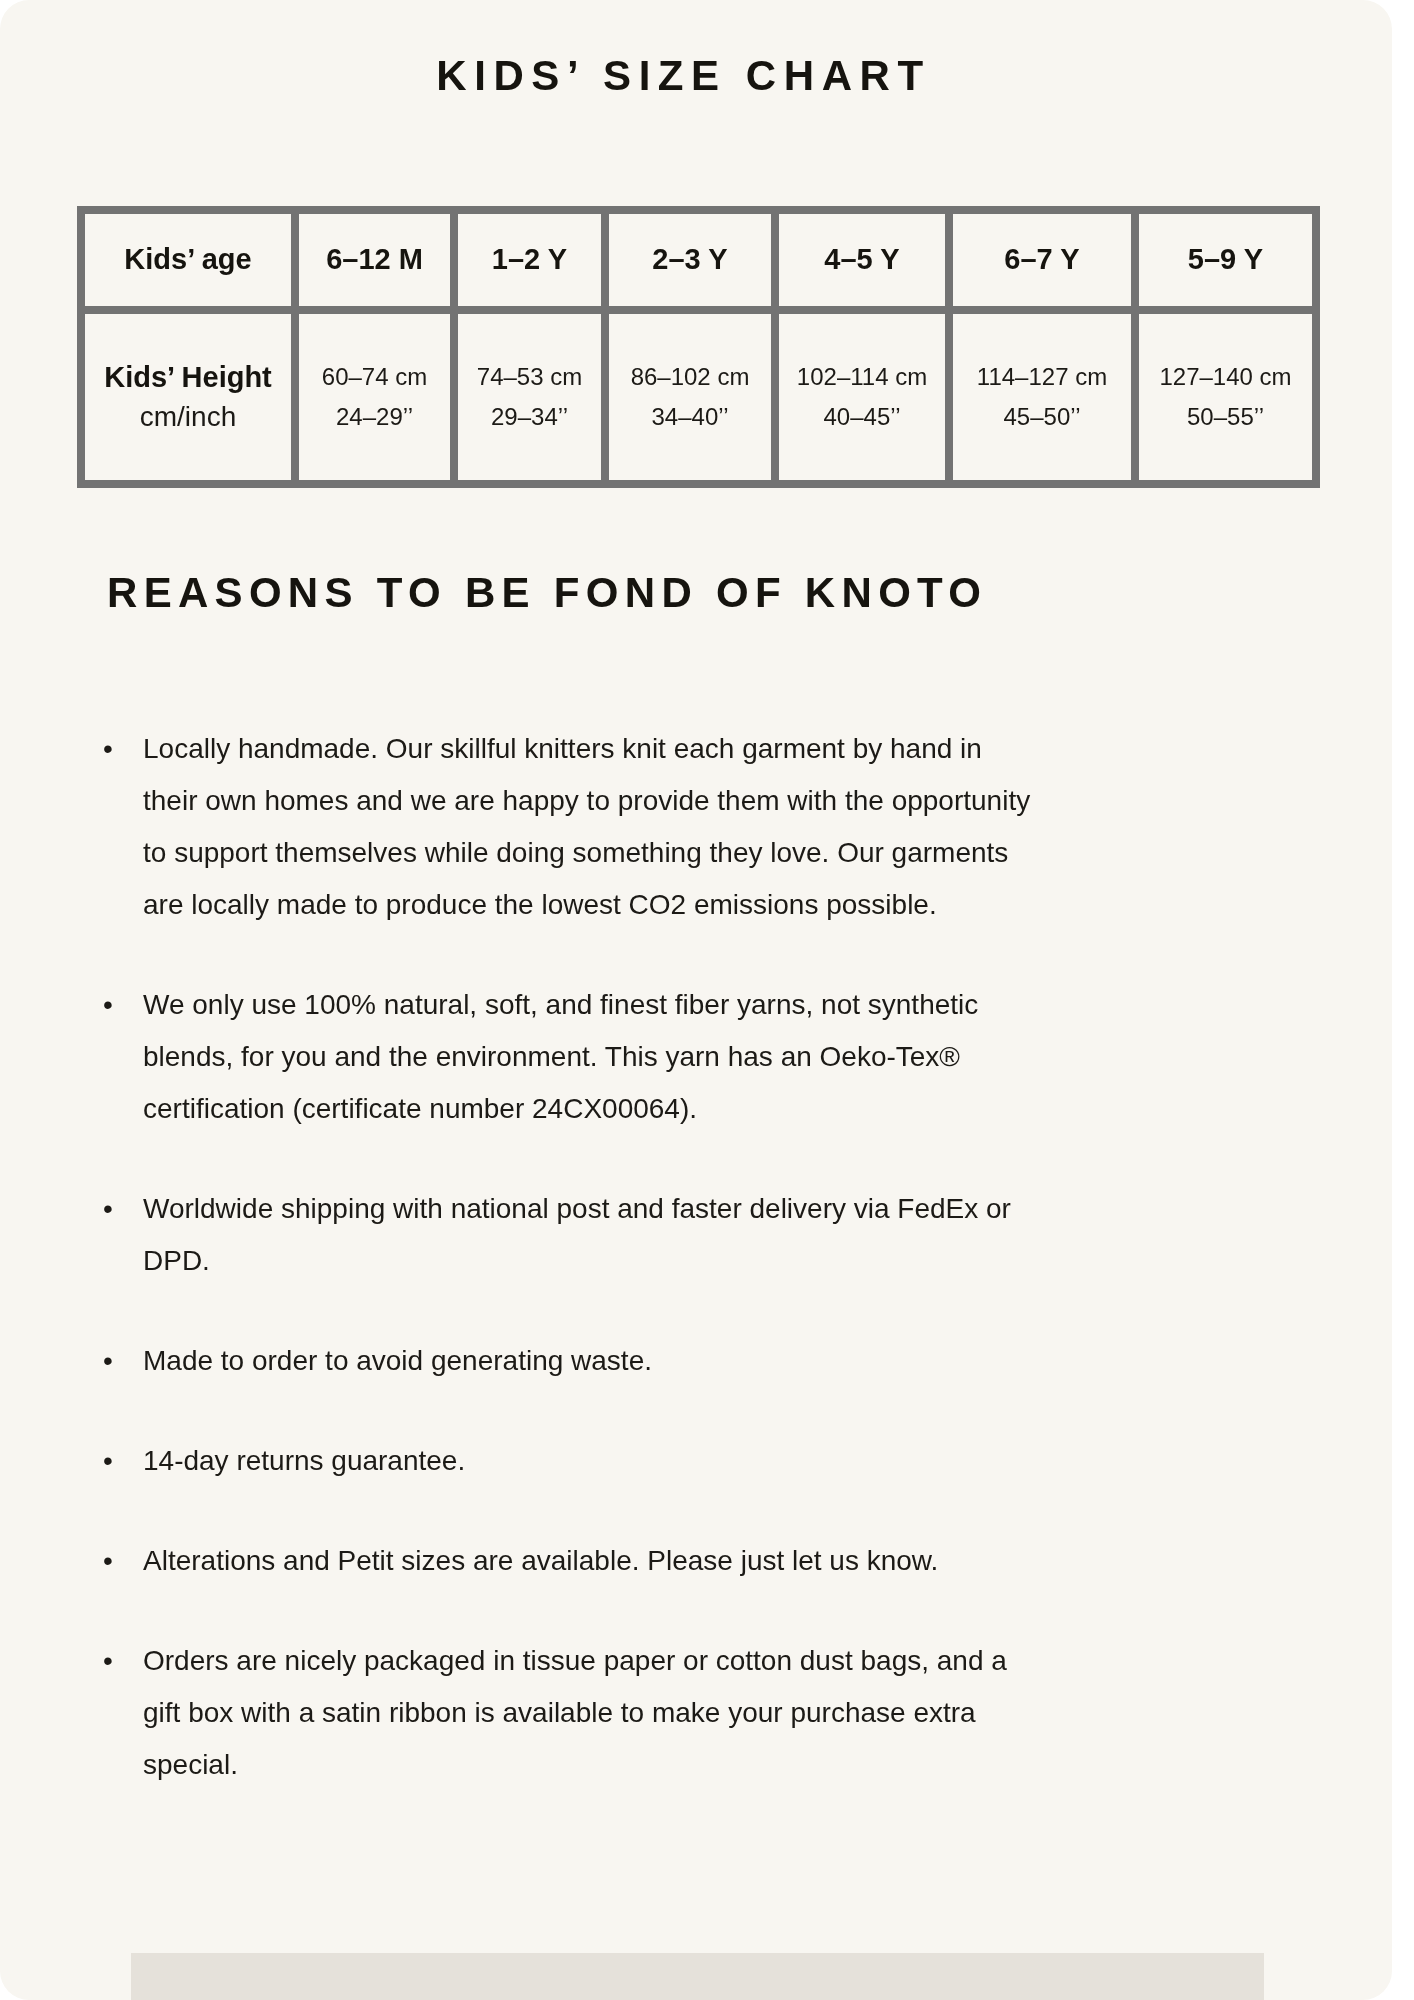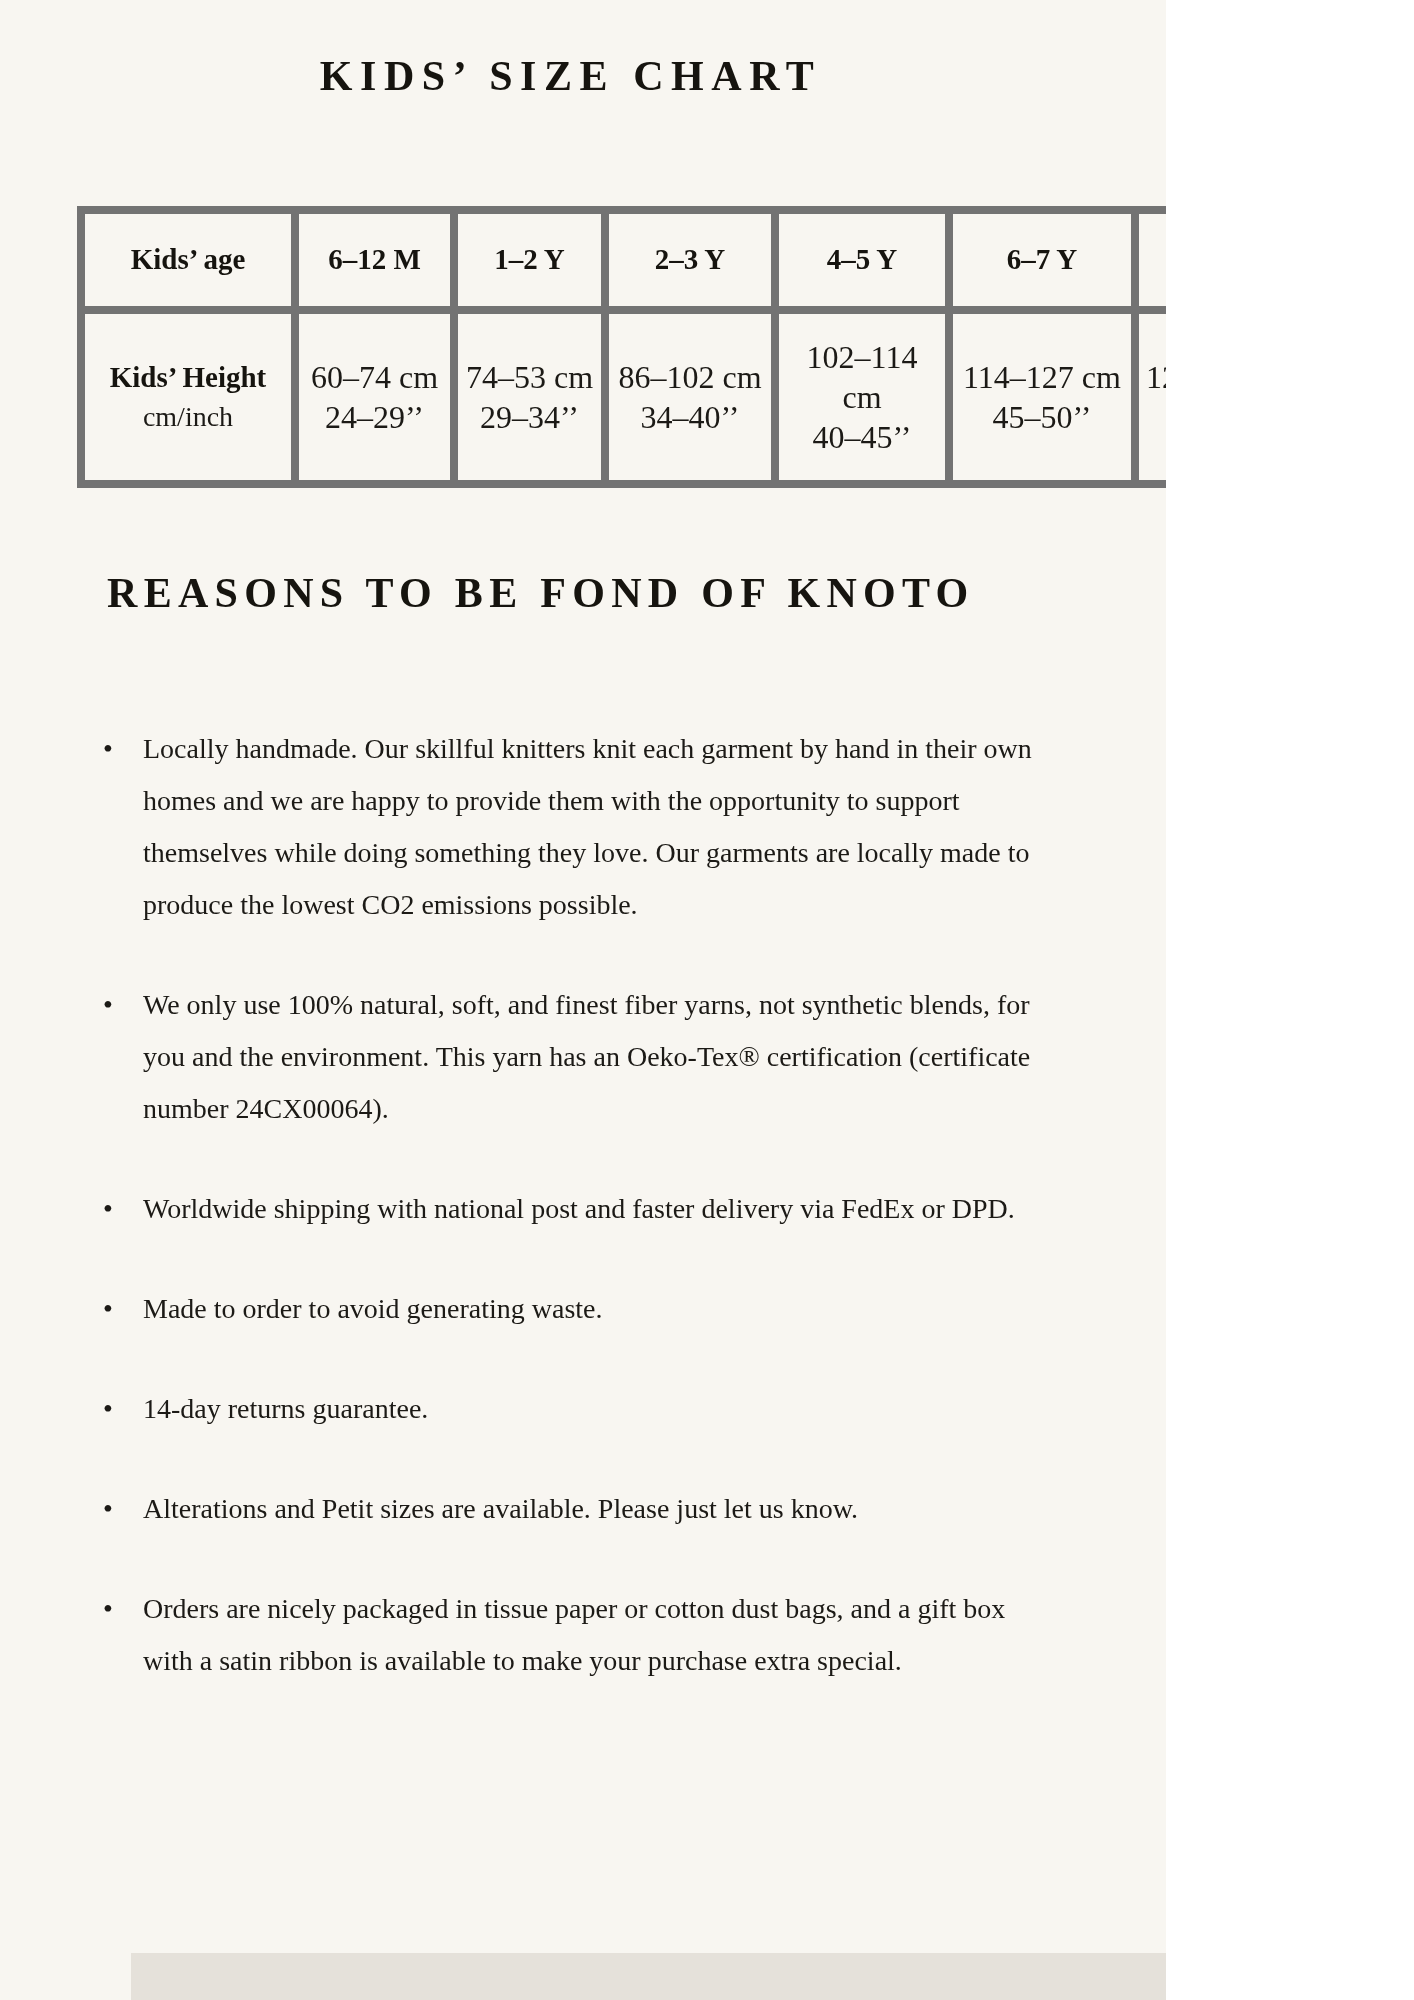--- a/index.html
+++ b/index.html
@@ -1,23 +1,24 @@
 <!DOCTYPE html>
 <html><head>
 <meta charset="utf-8">
 <style>
   html, body { margin: 0; padding: 0; }
   .page {
     position: relative;
-    width: 1166px;
+    width: 1392px;
     height: 2000px;
     background: #f8f6f1;
-    font-family: Liberation Serif, serif;
+    font-family: Liberation Sans, sans-serif;
     color: #1c1a16;
     overflow: hidden;
+    border-radius: 29px;
   }
   .content { padding: 0 102px 0 77px; }
 
   .title {
     margin: 0;
     padding-top: 50px;
     text-align: center;
     font-size: 42px;
     font-weight: bold;
     letter-spacing: 0.18em;
@@ -38,21 +39,21 @@
     padding: 0 6px;
   }
   .size-table col.c0 { width: 214px; }
   .size-table col.c1 { width: 159px; }
   .size-table col.c2 { width: 151px; }
   .size-table col.c3 { width: 170px; }
   .size-table col.c4 { width: 174px; }
   .size-table col.c5 { width: 186px; }
   .size-table col.c6 { width: 181px; }
   tr.age-row td { height: 92px; font-size: 29px; font-weight: bold; color: #16140f; }
-  tr.height-row td { height: 166px; font-size: 32px; line-height: 40px; }
+  tr.height-row td { height: 166px; font-size: 24px; line-height: 40px; }
   tr.height-row td.row-label-cell { font-size: 28px; }
   .row-label-strong { font-weight: bold; font-size: 29px; display: block; color: #16140f; }
   .row-label-sub { display: block; }
   .cell-line { display: block; }
 
   .reasons-heading {
     margin: 80px 0 0 30px;
     font-size: 42px;
     font-weight: bold;
     letter-spacing: 0.15em;

